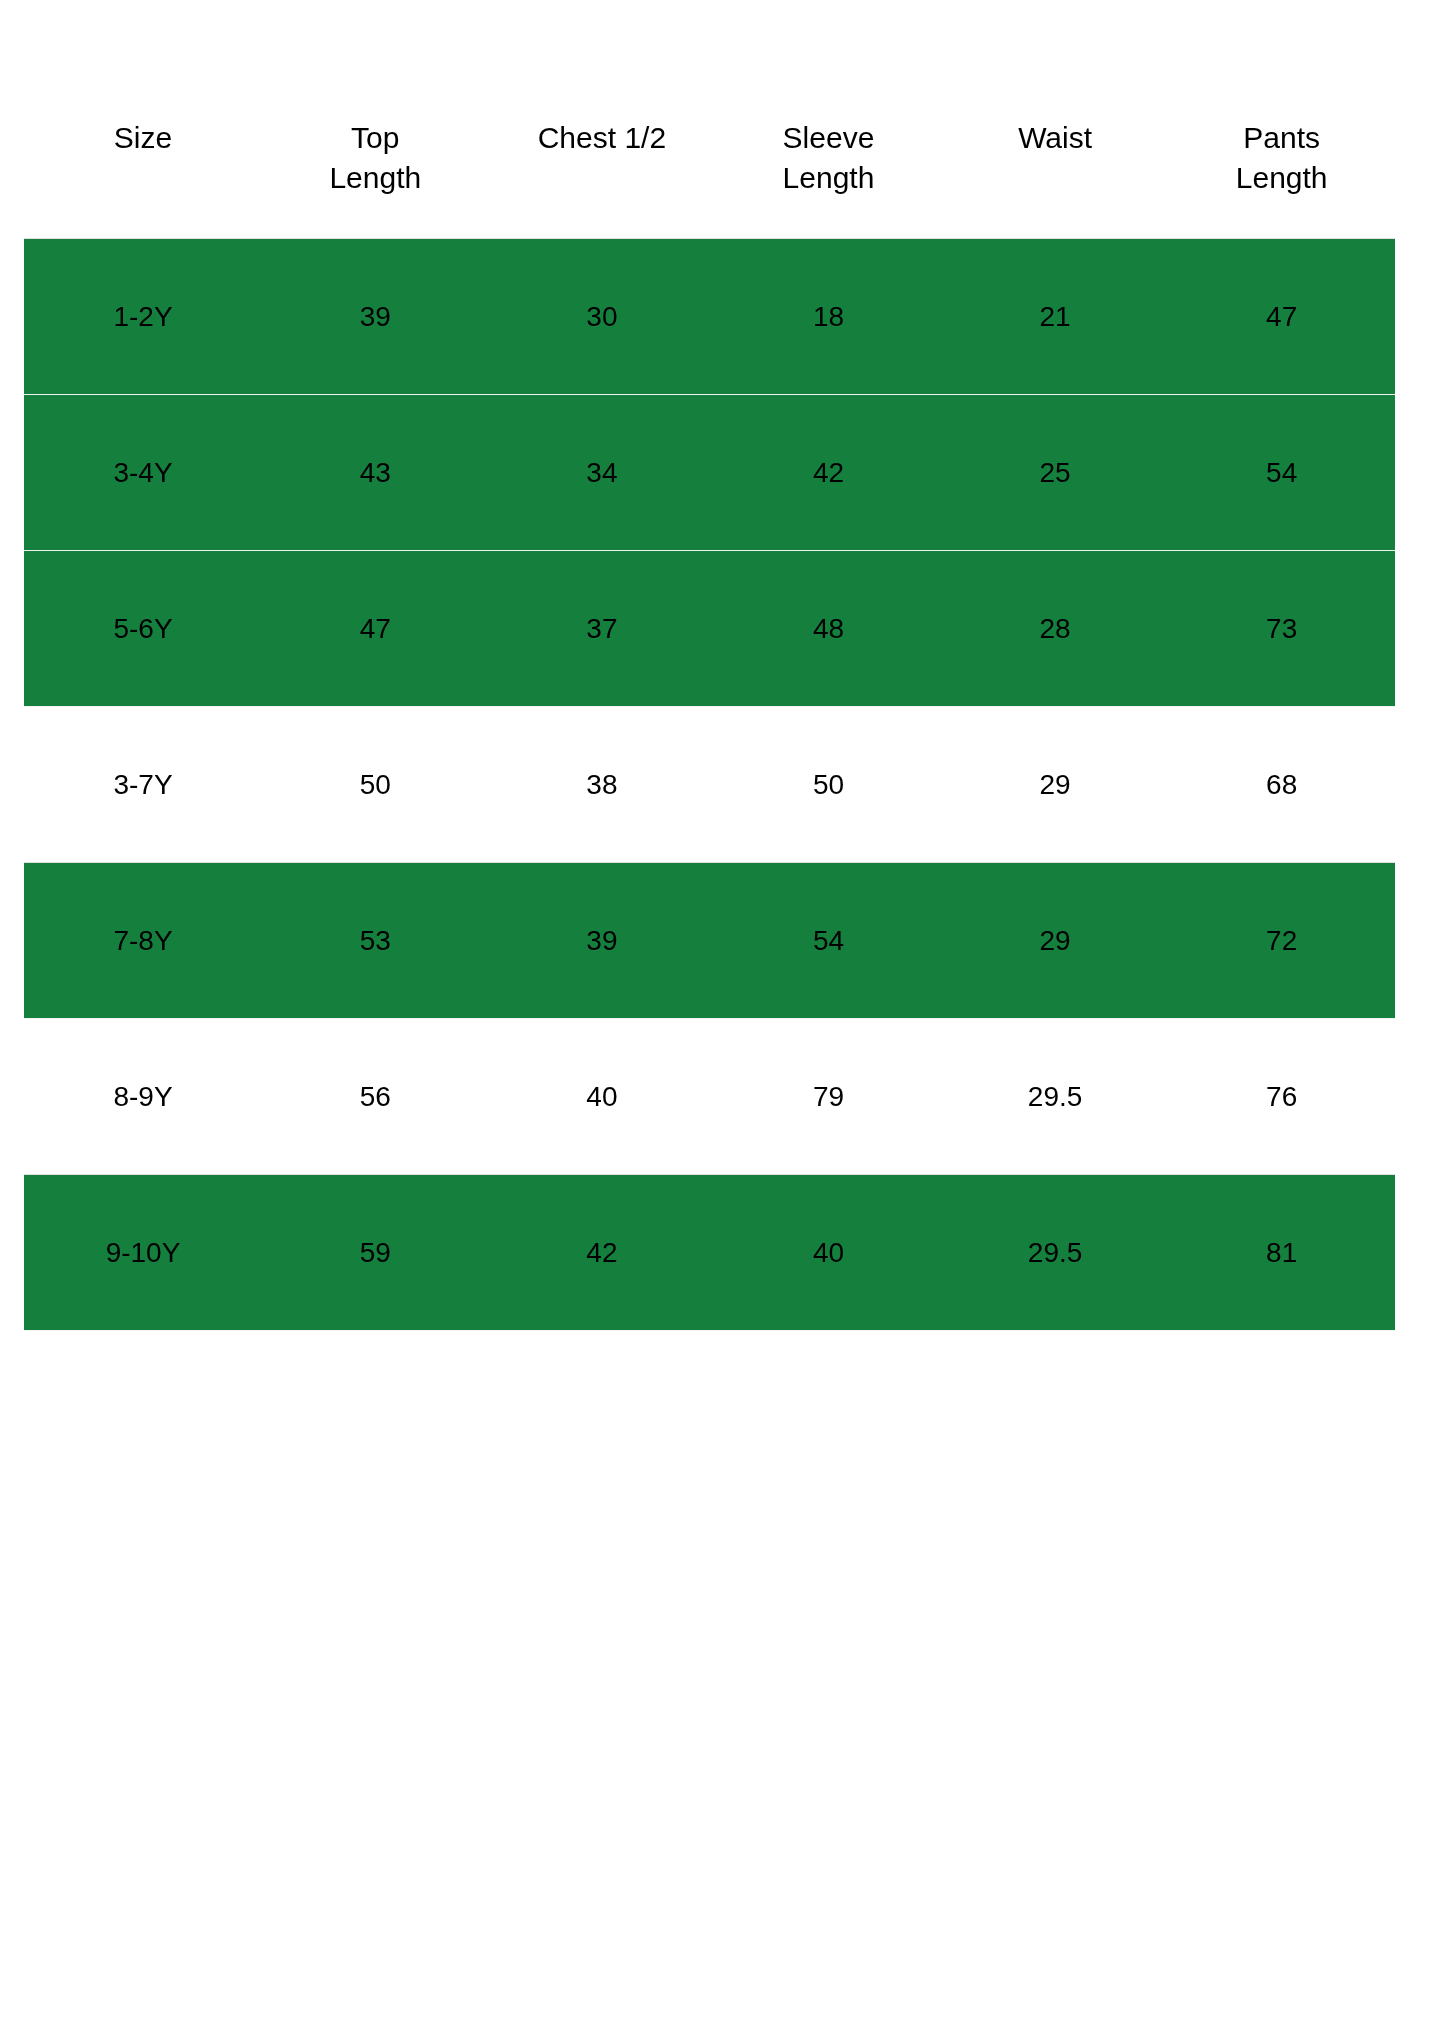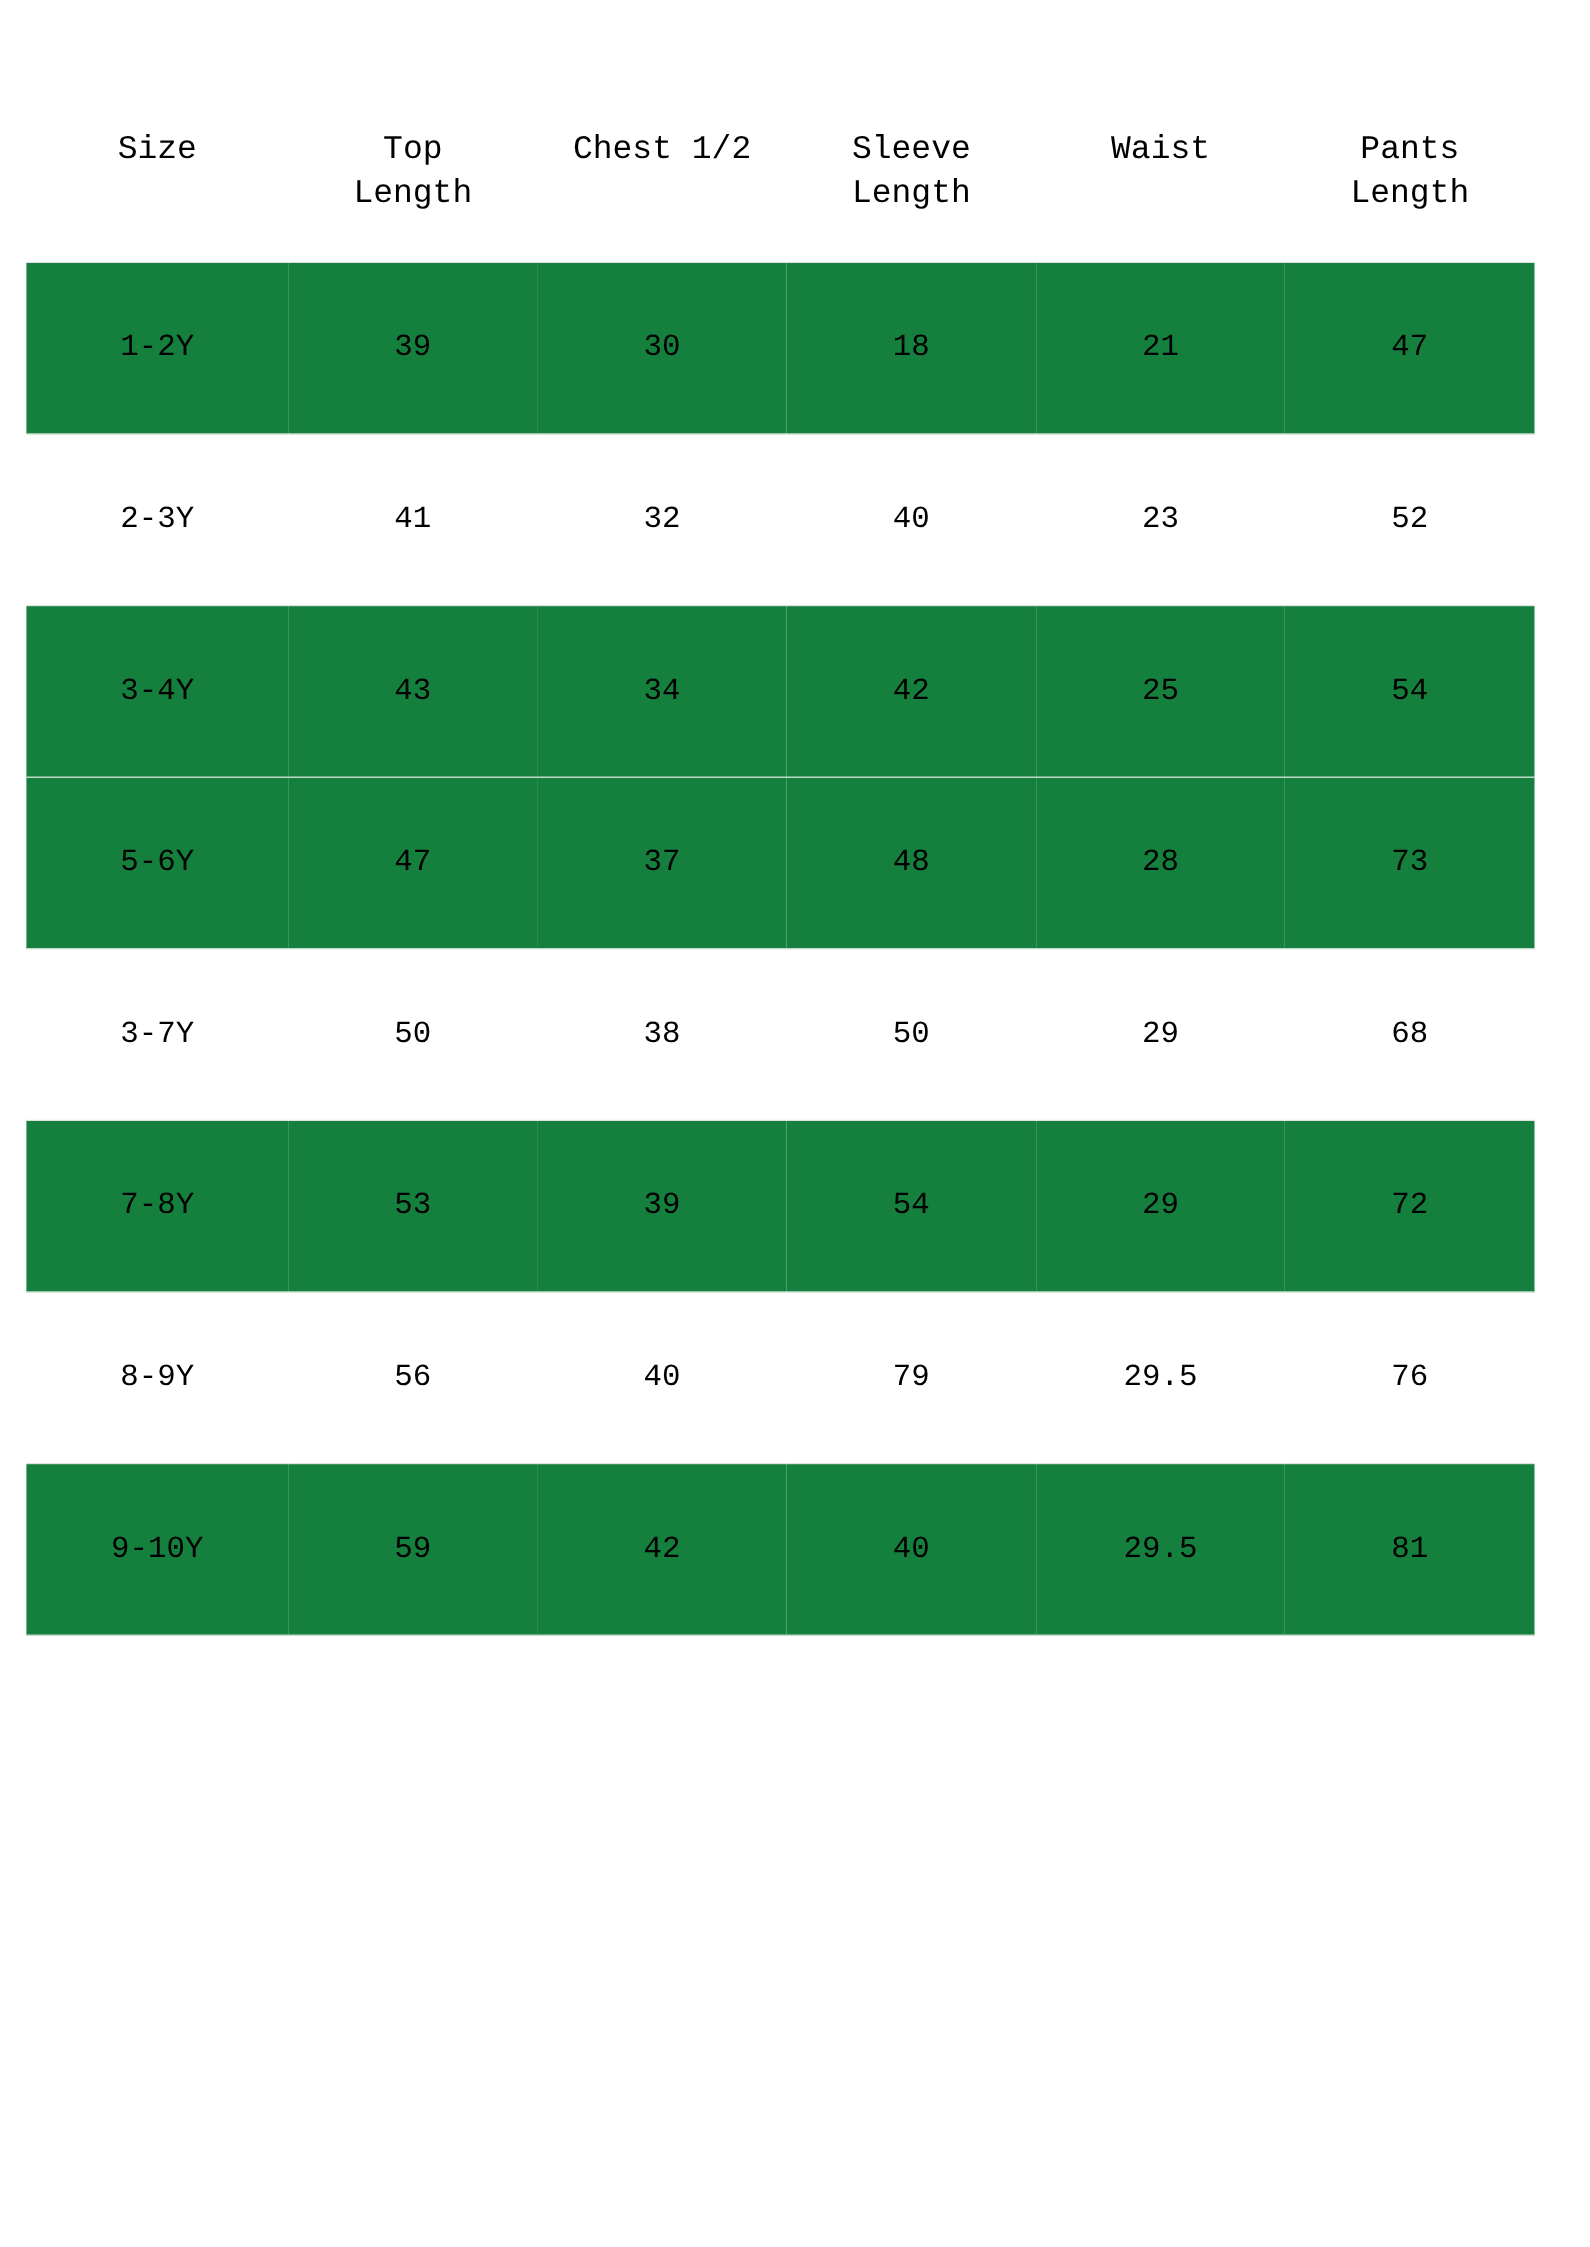--- a/index.html
+++ b/index.html
@@ -14,21 +14,20 @@
     color: #000000;
     -webkit-font-smoothing: antialiased;
     overflow: hidden;
   }
 
   #size-chart-page {
     position: relative;
     width: 1445px;
     height: 2043px;
     background: #ffffff;
-    font-family: Liberation Mono, monospace;
   }
 
   .size-table {
     position: absolute;
     left: 24px;
     top: 104px;
     width: 1371px;
     border-collapse: collapse;
     table-layout: fixed;
   }
@@ -115,28 +114,20 @@
     </thead>
     <tbody>
         <tr class="shaded">
           <td>1-2Y</td>
           <td>39</td>
           <td>30</td>
           <td>18</td>
           <td>21</td>
           <td>47</td>
         </tr>
-        <tr class="plain">
-          <td>2-3Y</td>
-          <td>41</td>
-          <td>32</td>
-          <td>40</td>
-          <td>23</td>
-          <td>52</td>
-        </tr>
         <tr class="shaded">
           <td>3-4Y</td>
           <td>43</td>
           <td>34</td>
           <td>42</td>
           <td>25</td>
           <td>54</td>
         </tr>
         <tr class="shaded">
           <td>5-6Y</td>

